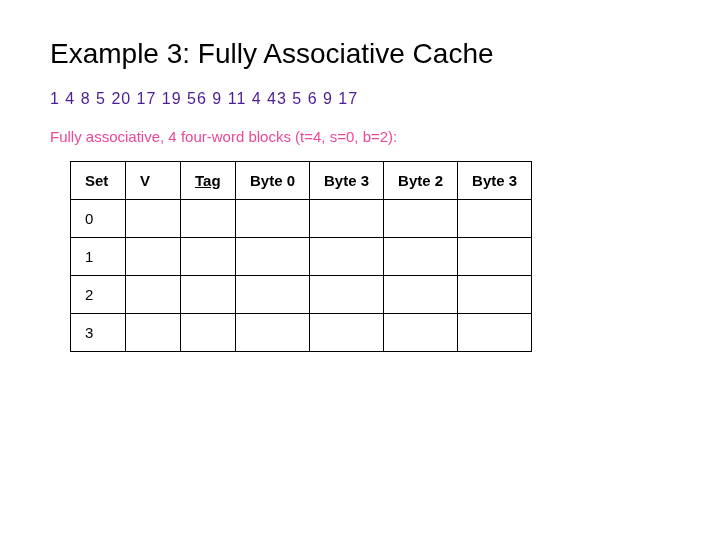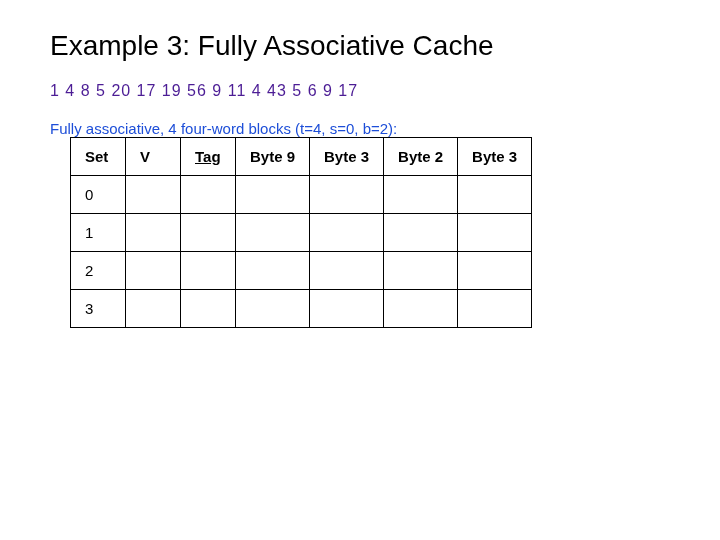--- a/index.html
+++ b/index.html
@@ -12,21 +12,21 @@
       width: 720px;
       height: 540px;
       background: #ffffff;
       font-family: Arial, sans-serif;
       overflow: hidden;
     }
 
     .page {
       width: 720px;
       height: 540px;
-      padding: 30px 50px;
+      padding: 38px 50px;
     }
 
     .title {
       font-size: 28px;
       font-weight: normal;
       color: #000000;
       margin-bottom: 20px;
     }
 
     .ref-label {
@@ -37,22 +37,22 @@
 
     .ref-numbers {
       font-size: 16px;
       color: #4c1d95;
       margin-bottom: 20px;
       letter-spacing: 1px;
     }
 
     .description {
       font-size: 15px;
-      color: #1d4ed8;
-      margin-bottom: 0;
+      color: #ec4899;
+      margin-bottom: 16px;
     }
 
     .cache-table {
       border-collapse: collapse;
       margin-left: 20px;
     }
 
     .cache-table th,
     .cache-table td {
       border: 1px solid #000000;
@@ -90,21 +90,21 @@
   <div class="ref-numbers">1   4   8   5   20   17   19   56   9   11   4   43   5   6   9   17</div>
 
   <div class="description">Fully associative, 4 four-word blocks  (t=4, s=0, b=2):</div>
 
   <table class="cache-table">
     <thead>
       <tr>
         <th class="col-set">Set</th>
         <th class="col-v">V</th>
         <th class="col-tag">Tag</th>
-        <th class="col-byte">Byte 9</th>
+        <th class="col-byte">Byte 0</th>
         <th class="col-byte">Byte 3</th>
         <th class="col-byte">Byte 2</th>
         <th class="col-byte">Byte 3</th>
       </tr>
     </thead>
     <tbody id="table-body">
     <tr>
           <td>0</td>
           <td></td>
           <td></td>

